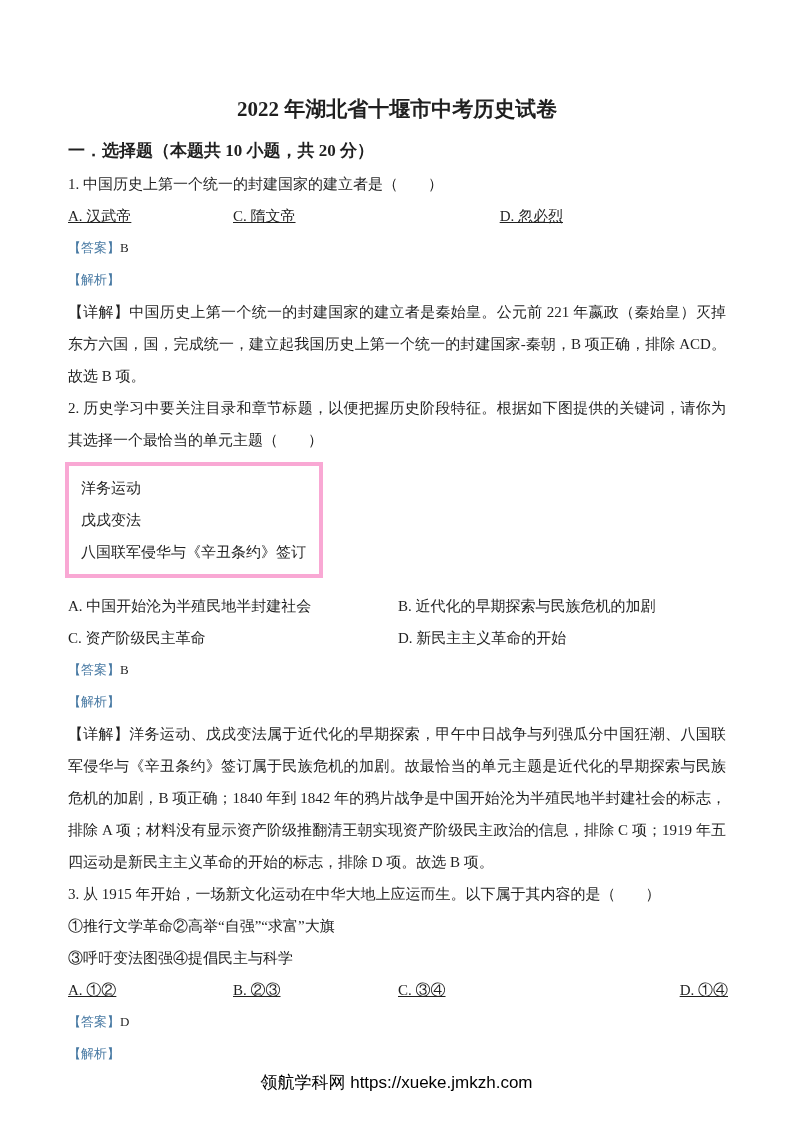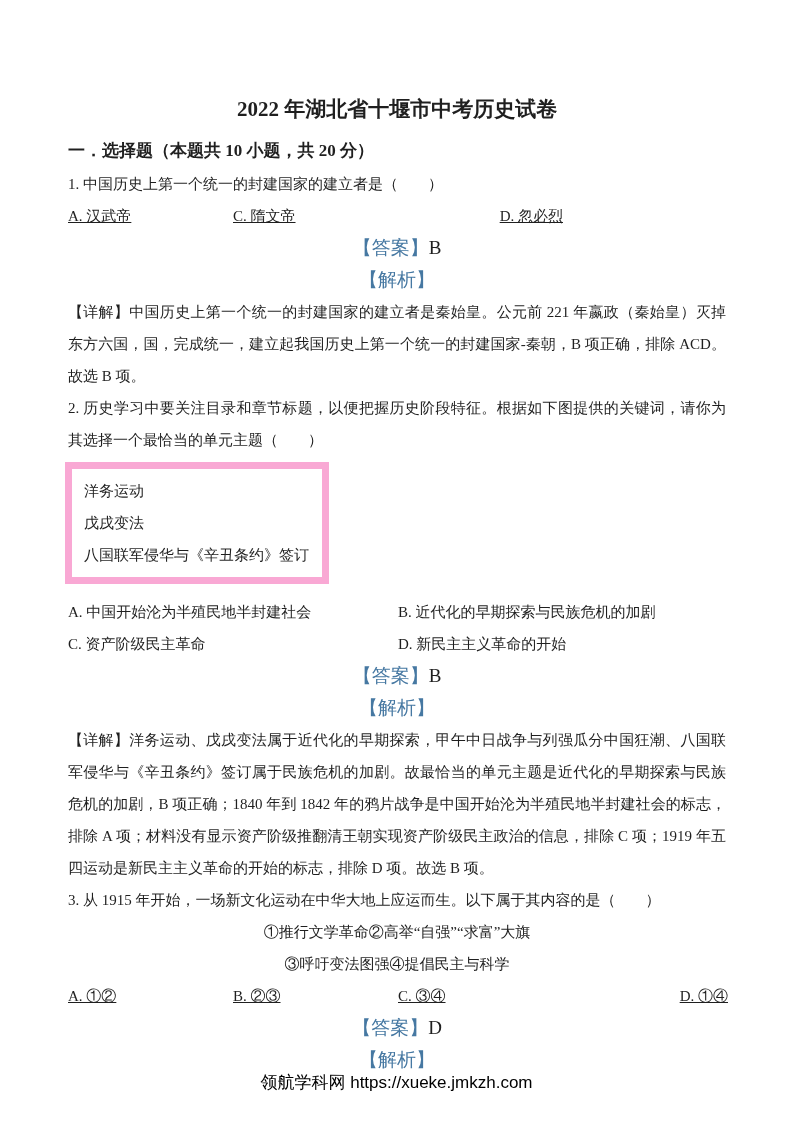--- a/index.html
+++ b/index.html
@@ -27,39 +27,39 @@
     font-weight: bold;
     line-height: 26px;
     margin: 12px 0 4px 0;
   }
   .para {
     font-size: 15px;
     line-height: 32px;
     margin: 0;
     text-align: justify;
   }
-  .para.no-justify { text-align: center; }
+  .para.no-justify { text-align: left; }
   .opt-row-4 {
     display: flex;
     font-size: 15px;
     line-height: 32px;
     text-decoration: underline;
   }
   .opt-row-4 .opt { width: 165px; flex: 0 0 165px; }
   .opt-row-4 .opt:last-child { flex: 0 0 auto; text-align: right; }
   .opt-grid-2 {
     display: grid;
     grid-template-columns: 330px 1fr;
     font-size: 15px;
     line-height: 32px;
   }
   .marker-blue { color: #4678a2; }
-  .answer-line { font-size: 19px; line-height: 32px; margin: 0; text-align: center; }
+  .answer-line { font-size: 13px; line-height: 32px; margin: 0; }
   .keyword-box {
-    border: 7px solid #f9a8d4;
+    border: 4px solid #f9a8d4;
     width: 238px;
     margin: 6px 0 12px -3px;
     padding: 6px 0 6px 12px;
   }
   .keyword-box .kw-line {
     font-size: 15px;
     line-height: 32px;
     margin: 0;
   }
   .footer-watermark {

